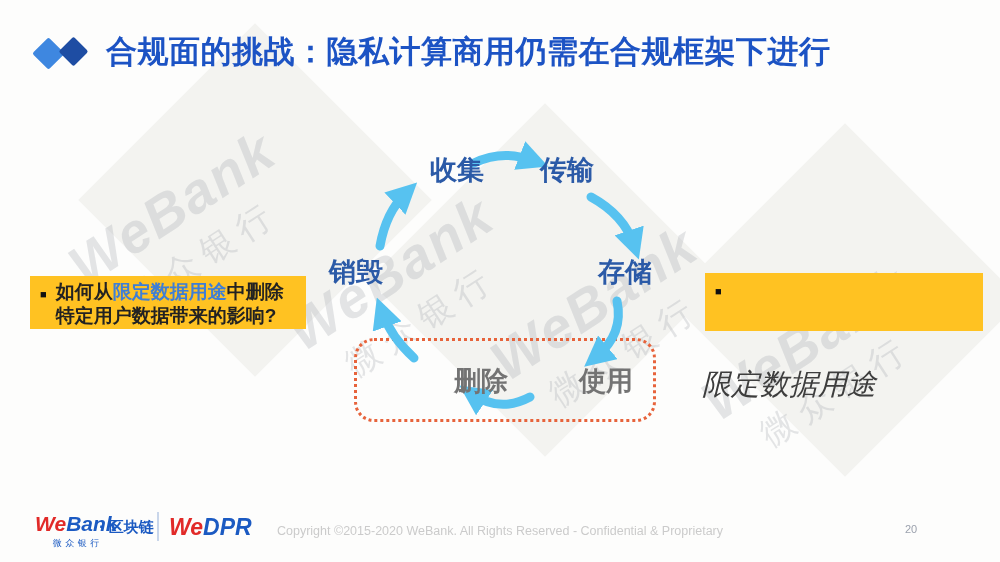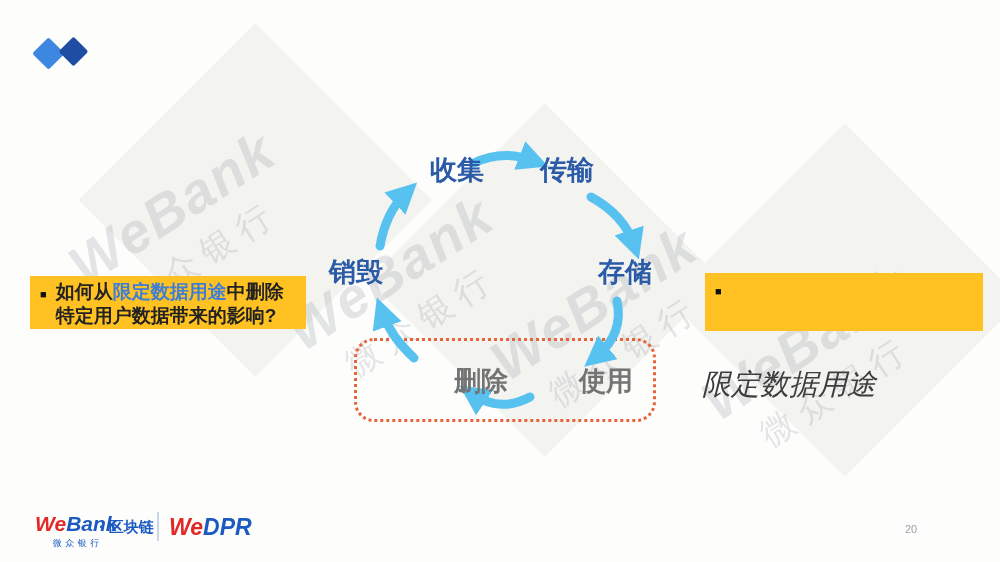--- a/index.html
+++ b/index.html
@@ -93,20 +93,21 @@
     <div class="wm-tile wm-t4">
       <span class="wm1">WeBank</span>
       <span class="wm2">微众银行</span>
     </div>
   </div>
 
   <div class="title-icon">
     <span class="d d1"></span>
     <span class="d d2"></span>
   </div>
+  <div class="page-title">合规面的挑战：隐私计算商用仍需在合规框架下进行</div>
 
   <div>
     <div class="dashed-box"></div>
 
     <svg class="arrows-svg" width="1000" height="562">
       <defs>
         <marker id="ah" viewBox="0 0 10 10" refX="5" refY="5" markerWidth="3.4" markerHeight="3.4" orient="auto-start-reverse">
           <path d="M0,0 L10,5 L0,10 z" fill="#57C2F0"></path>
         </marker>
       </defs>
@@ -136,15 +137,16 @@
 
   <div class="side-label label-right">限定数据用途</div>
 
   <div class="footer-logo">
     <div class="logo-main"><span class="we">We</span><span class="bank">Bank</span></div>
     <div class="logo-sub">微众银行</div>
   </div>
   <div class="blockchain"><span class="dot">·</span><span>区块链</span></div>
   <div class="footer-divider"></div>
   <div class="wedpr"><span class="we">We</span><span class="dpr">DPR</span></div>
+  <div class="copyright">Copyright ©2015-2020 WeBank. All Rights Reserved - Confidential &amp; Proprietary</div>
   <div class="page-number">20</div>
 
 </div>
 
 </body></html>

